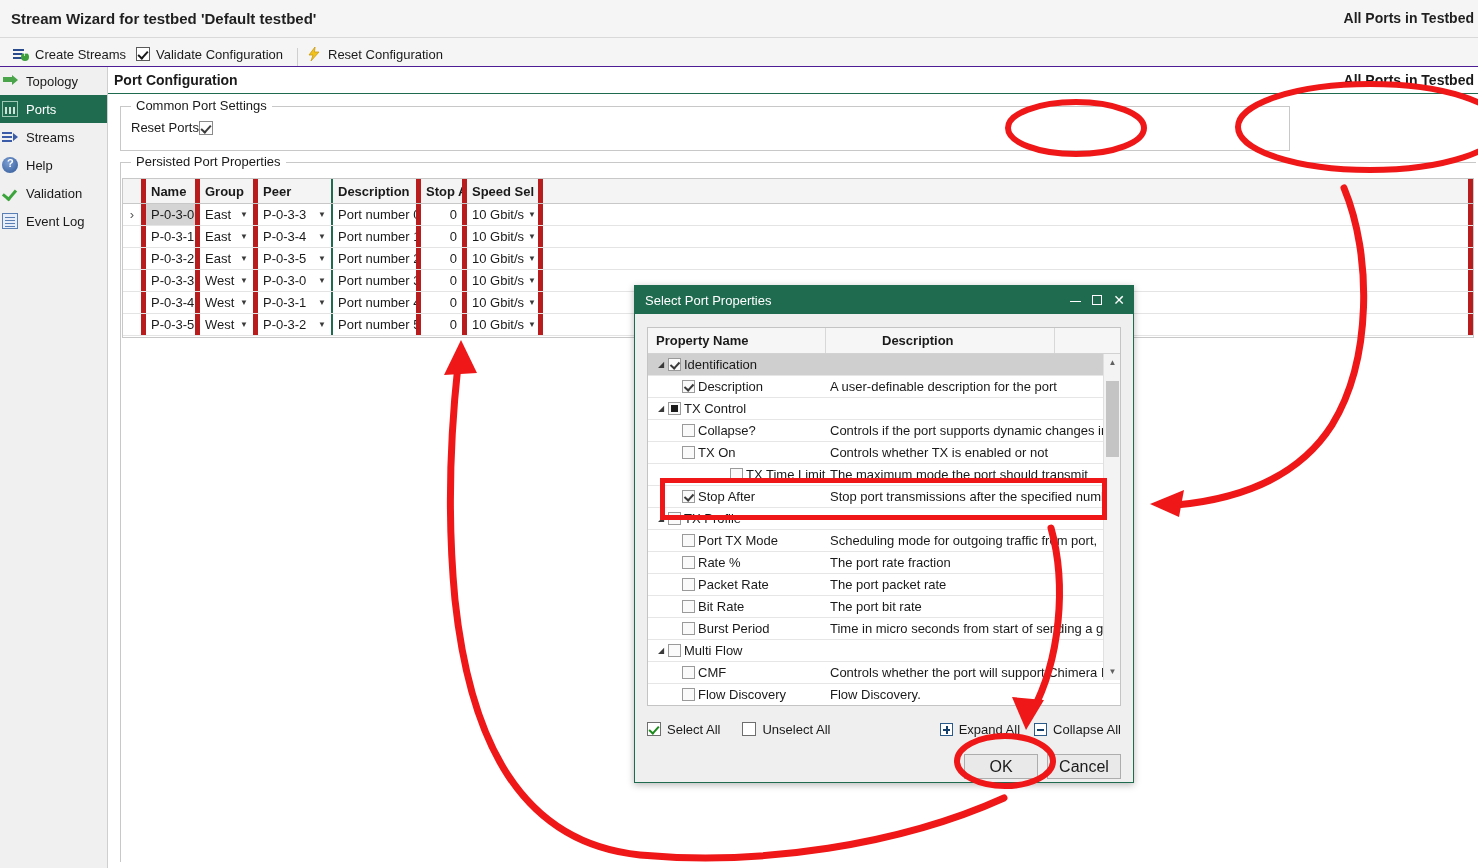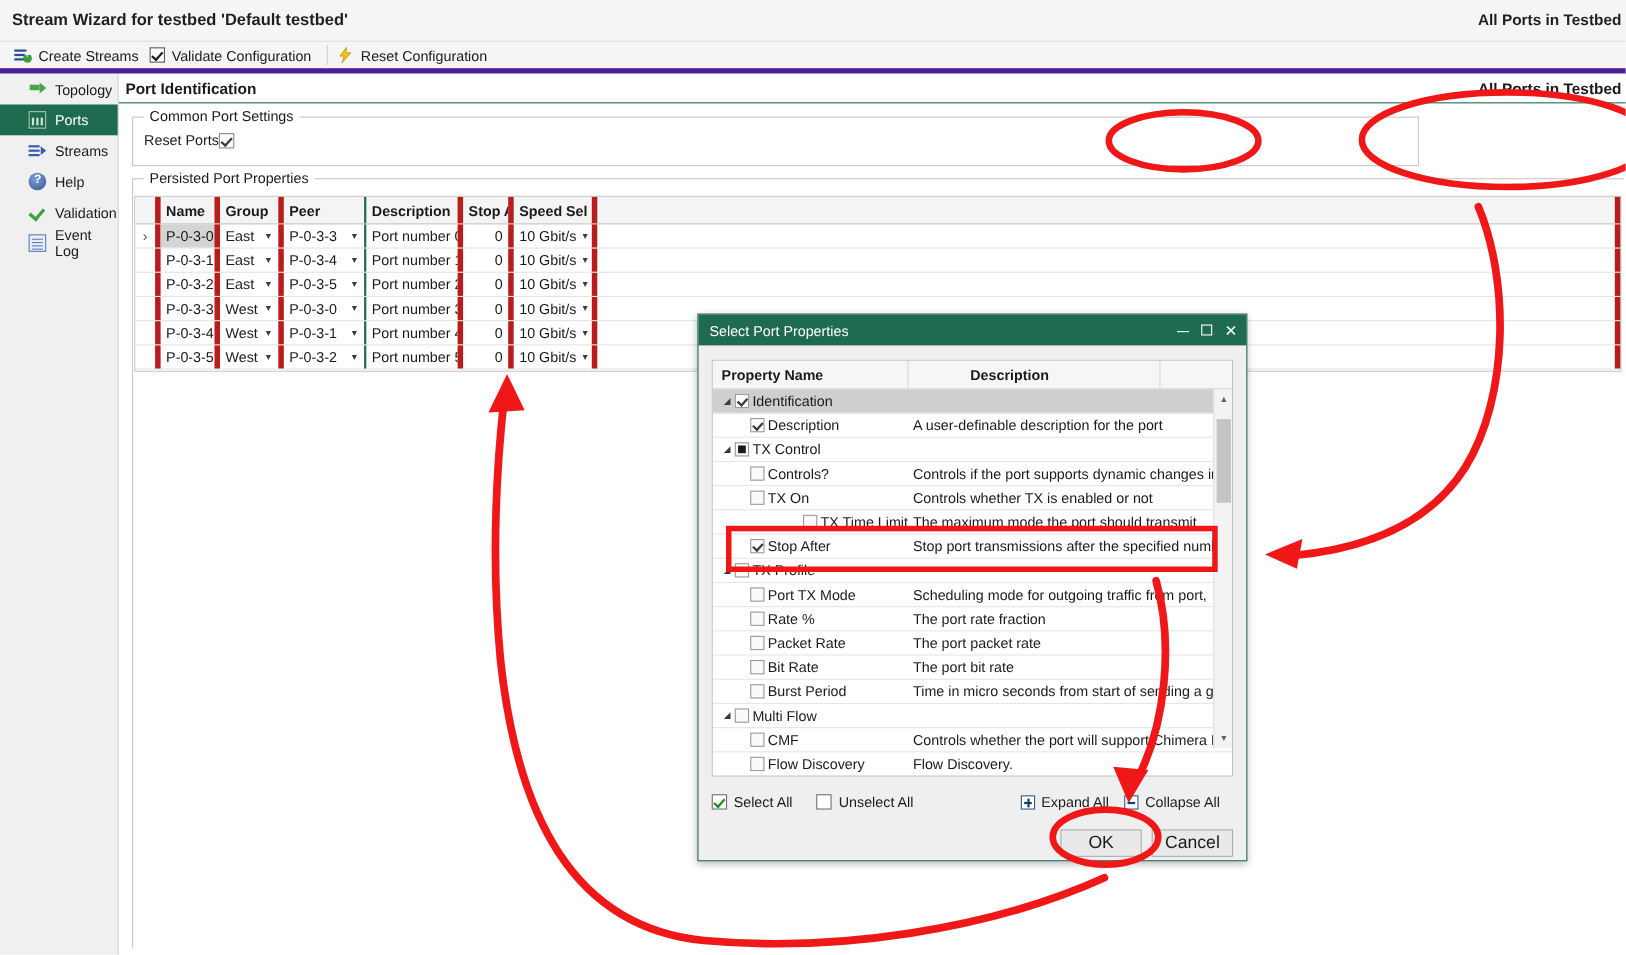--- a/index.html
+++ b/index.html
@@ -25,22 +25,22 @@
     font-weight: bold; font-size: 15px; color: #1f1f1f;
   }
   .titlebar .ports-title {
     position: absolute; right: 4px; top: 10px;
     font-weight: bold; font-size: 14px; color: #1f1f1f;
   }
 
   
   .toolbar {
     position: absolute; left: 0; top: 38px; width: 1478px; height: 29px;
-    background: #f5f5f5; border-bottom: 5px solid #4c1d95;
-    display: flex; align-items: center; padding-left: 11px;
+    background: #f5f5f5; border-bottom: 1px solid #4c1d95;
+    display: flex; align-items: flex-end; padding-left: 11px;
   }
   .tb-item { display: flex; align-items: center; height: 24px; padding: 0 8px 0 2px; cursor: default; }
   .tb-item .lbl { margin-left: 6px; font-size: 13px; color: #1a1a1a; }
   .tb-sep { width: 1px; height: 18px; background: #cfcfcf; margin: 0 6px; }
 
   .ico-streams { width: 16px; height: 14px; position: relative; }
   .ico-streams .bar { position: absolute; left: 0; width: 11px; height: 2px; background: #2a4b8d; }
   .ico-streams .b1 { top: 2px; } .ico-streams .b2 { top: 6px; } .ico-streams .b3 { top: 10px; }
   .ico-streams .plus { position: absolute; right: 0; bottom: 0; width: 8px; height: 8px; border-radius: 50%;
       background: #3c9f3c; }
@@ -53,21 +53,21 @@
   }
   .ico-bolt { width: 16px; height: 16px; position: relative; }
   .ico-bolt svg { display:block; }
 
   
   .sidebar {
     position: absolute; left: 0; top: 67px; width: 108px; height: 801px;
     background: #f0f0f0; border-right: 1px solid #cfcfcf;
   }
   .side-item {
-    height: 28px; display: flex; align-items: center; padding-left: 26px; font-size: 13px; color: #1a1a1a;
+    height: 28px; display: flex; align-items: center; padding-left: 2px; font-size: 13px; color: #1a1a1a;
     cursor: default;
   }
   .side-item .sl { margin-left: 8px; }
   .side-item.active { background: #1f6b4f; color: #ffffff; }
   .side-icon { width: 16px; height: 16px; position: relative; flex: 0 0 16px; }
 
   
   .ic-topology:after {
     content:""; position:absolute; left:1px; top:4px; width:9px; height:5px; background:#4aa44a;
   }
@@ -292,21 +292,21 @@
       <span class="sl">Validation</span>
     </div>
     <div class="side-item">
       <span class="side-icon ic-log"></span>
       <span class="sl">Event Log</span>
     </div>
   </div>
 
   <div class="content">
     <div class="content-header">
-      <div class="ch-title">Port Identification</div>
+      <div class="ch-title">Port Configuration</div>
       <div class="ch-right">All Ports in Testbed</div>
     </div>
 
     <div class="group-box" style="left:12px; top:39px; width:1170px; height:45px;">
       <span class="group-legend">Common Port Settings</span>
       <div style="position:absolute; left:10px; top:13px; font-size:13px;">Reset Ports:</div>
       <span class="chk-sm on" style="position:absolute; left:78px; top:14px;"></span>
     </div>
 
 
@@ -491,21 +491,21 @@
               <span class="cb partial"></span>
               <span>TX Control</span>
             </span>
             <span class="ds"></span>
           </div>
 
           <div class="pt-row">
             <span class="ind-child"></span>
             <span class="nm" style="width:144px;">
               <span class="cb none"></span>
-              <span>Controls?</span>
+              <span>Collapse?</span>
             </span>
             <span class="ds">Controls if the port supports dynamic changes ir</span>
           </div>
 
           <div class="pt-row">
             <span class="ind-child"></span>
             <span class="nm" style="width:144px;">
               <span class="cb none"></span>
               <span>TX On</span>
             </span>
@@ -626,21 +626,21 @@
           <span>Select All</span>
         </span>
         <span class="ck-lbl">
           <span class="ck-box"></span>
           <span>Unselect All</span>
         </span>
         <span class="ck-lbl" style="margin-left:auto; margin-right:14px;">
           <span class="plusminus plus"></span>
           <span>Expand All</span>
         </span>
-        <span class="ck-lbl" style="margin-right:12px;">
+        <span class="ck-lbl" style="margin-right:0;">
           <span class="plusminus"></span>
           <span>Collapse All</span>
         </span>
       </div>
 
       <div class="dlg-actions">
         <div class="btn">
             <span>OK</span>
           </div>
         <div class="btn">

